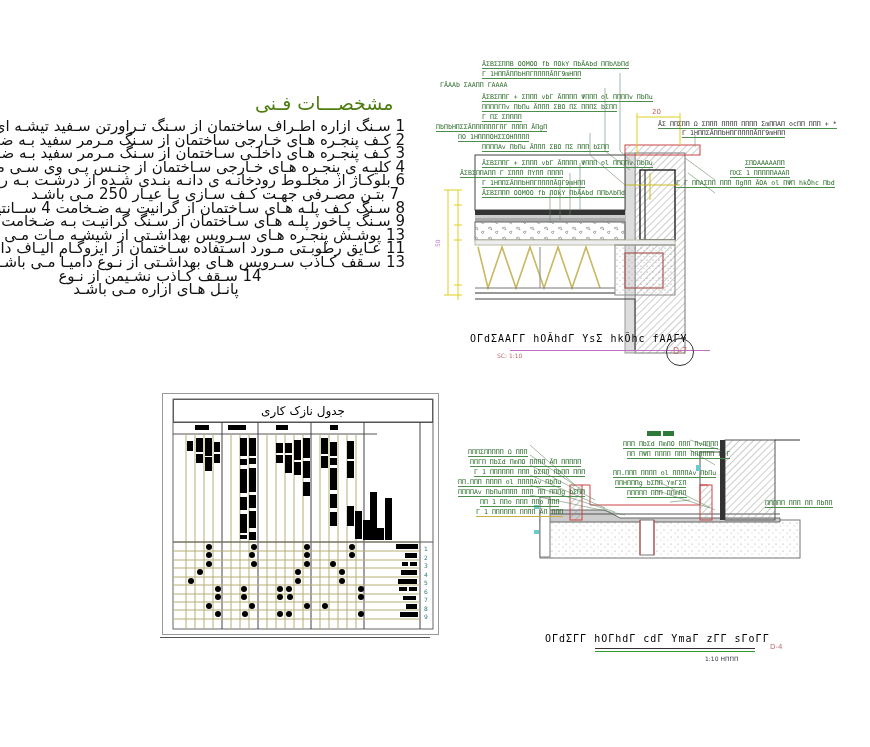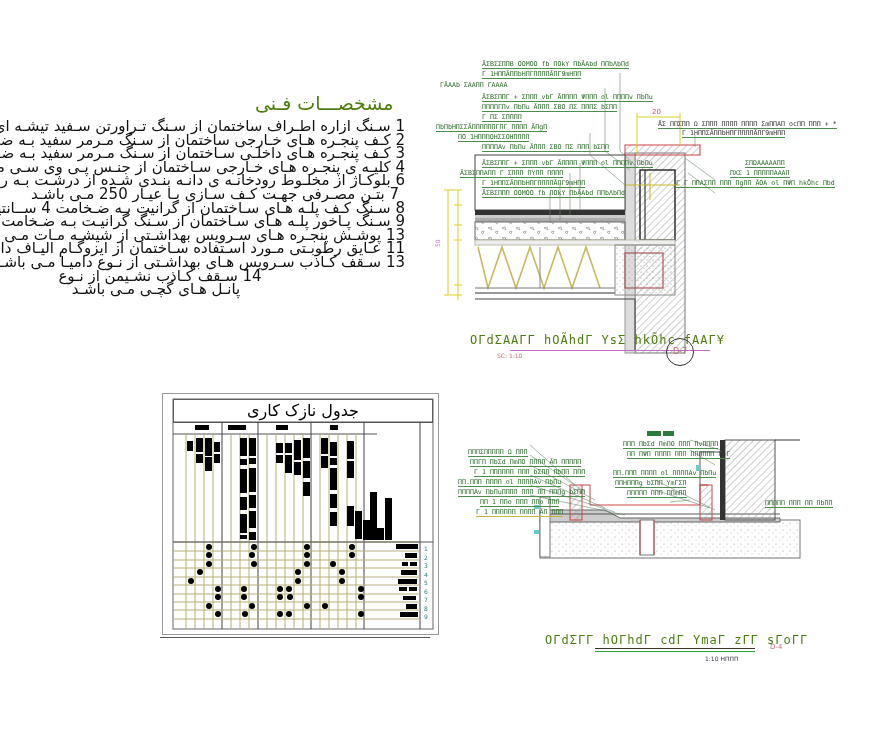--- a/index.html
+++ b/index.html
@@ -4,45 +4,45 @@
 <style>
   html, body { margin:0; padding:0; background:#fff; }
   body { width:870px; height:747px; position:relative; overflow:hidden; font-family:"DejaVu Sans", sans-serif; }
   .abs { position:absolute; }
   
   #specs-title { left:255px; top:92px; font-size:19px; color:#4d7c0f; direction:rtl; letter-spacing:1px; }
   #specs-list { left:5px; top:120px; width:400px; direction:rtl; }
   .spec { font-size:15px; line-height:13.6px; color:#111; white-space:nowrap; text-align:center;margin-left:20px; }
   
   #finish { left:162px; top:393px; width:275px; height:240px; border:1px solid #999; }
-  #finish-title { position:absolute; left:10px; right:5px; top:5px; height:22px; border:1px solid #555; text-align:center; font-size:16px; direction:rtl; line-height:22px; }
+  #finish-title { position:absolute; left:10px; right:5px; top:5px; height:22px; border:1px solid #555; text-align:center; font-size:12px; direction:rtl; line-height:22px; }
   .rownum { position:absolute; font-size:6px; color:#2a7a7a; }
   
   .cad-label { position:absolute; font-family:"DejaVu Sans Mono", monospace; font-size:6.6px; color:#2a6a2a; white-space:nowrap; border-bottom:1px solid #4c8c4c; line-height:7px; }
-  .cad-title { position:absolute; font-family:"DejaVu Sans Mono", monospace; font-size:12px; color:#4d7c0f; letter-spacing:1px; white-space:nowrap; }
+  .cad-title { position:absolute; font-family:"DejaVu Sans Mono", monospace; font-size:10px; color:#000000; letter-spacing:1px; white-space:nowrap; }
   .cad-scale { position:absolute; font-size:6px; white-space:nowrap;text-align:right; }
 </style>
 </head>
 <body>
 
 <div id="specs-title" class="abs">مشخصـــات فـنی</div>
 <div id="specs-list" class="abs">
   <div class="spec">1 سـنگ ازاره اطـراف ساختمان از سـنگ تـراورتن سـفید تیشـه ای بـه ضـخامت 2ســانتیمتر مــی باشــد</div>
   <div class="spec" style="padding-right:0">2 کـف پنجـره هـای خـارجی ساختمان از سـنگ مـرمر سفید بـه ضـخامت 2ســانتیمتر مــی باشــد</div>
   <div class="spec">3 کـف پنجـره هـای داخلـی سـاختمان از سـنگ مـرمر سفید بـه ضـخامت 2ســانتیمتر مــی باشــد</div>
   <div class="spec">4 کلیـه ی پنجـره هـای خـارجی سـاختمان از جنـس پـی وی سـی مـی باشـد.</div>
   <div class="spec">6 بلوکـاژ از مخلـوط رودخانـه ی دانـه بنـدی شـده از درشـت بـه ریـز ازپـایین بـه بـالا مـی باشـد.</div>
   <div class="spec">7 بتـن مصـرفی جهـت کـف سـازی بـا عیـار 250 مـی باشـد</div>
   <div class="spec">8 سـنگ کـف پلـه هـای سـاختمان از گرانیت بـه ضـخامت 4 ســانتیمتر مــی باشــد</div>
   <div class="spec">9 سـنگ پـاخور پلـه هـای سـاختمان از سـنگ گرانیـت بـه ضـخامت 2 ســانتیمتر مــی باشــد</div>
   <div class="spec">13 پوشـش پنجـره هـای سـرویس بهداشـتی از شیشـه مـات مـی باشـد.</div>
   <div class="spec">11 عـایق رطوبـتی مـورد اسـتفاده سـاختمان از ایزوگـام الیـاف دار بـه ضـخامت 4 میلیمـتر مـی باشـد</div>
   <div class="spec">13 سـقف کـاذب سـرویس هـای بهداشـتی از نـوع داميـا مـی باشـد.</div>
   <div class="spec" style="padding-right:110px">14 سـقف کـاذب نشـیمن از نـوع</div>
-  <div class="spec" style="padding-right:118px">پانـل هـای گچـی مـی باشـد</div>
+  <div class="spec" style="padding-right:118px">پانـل هـای ازاره مـی باشـد</div>
 </div>
 
 <div id="finish" class="abs">
   <div id="finish-title">جدول نازک کاری</div>
   <svg width="275" height="240" style="position:absolute;left:0;top:0">
 
     <rect x="10" y="5" width="260" height="230" fill="none" stroke="#666" stroke-width="1"></rect>
 
     <line x1="10" y1="28" x2="270" y2="28" stroke="#555"></line>
     <line x1="10" y1="40" x2="214" y2="40" stroke="#555"></line>

